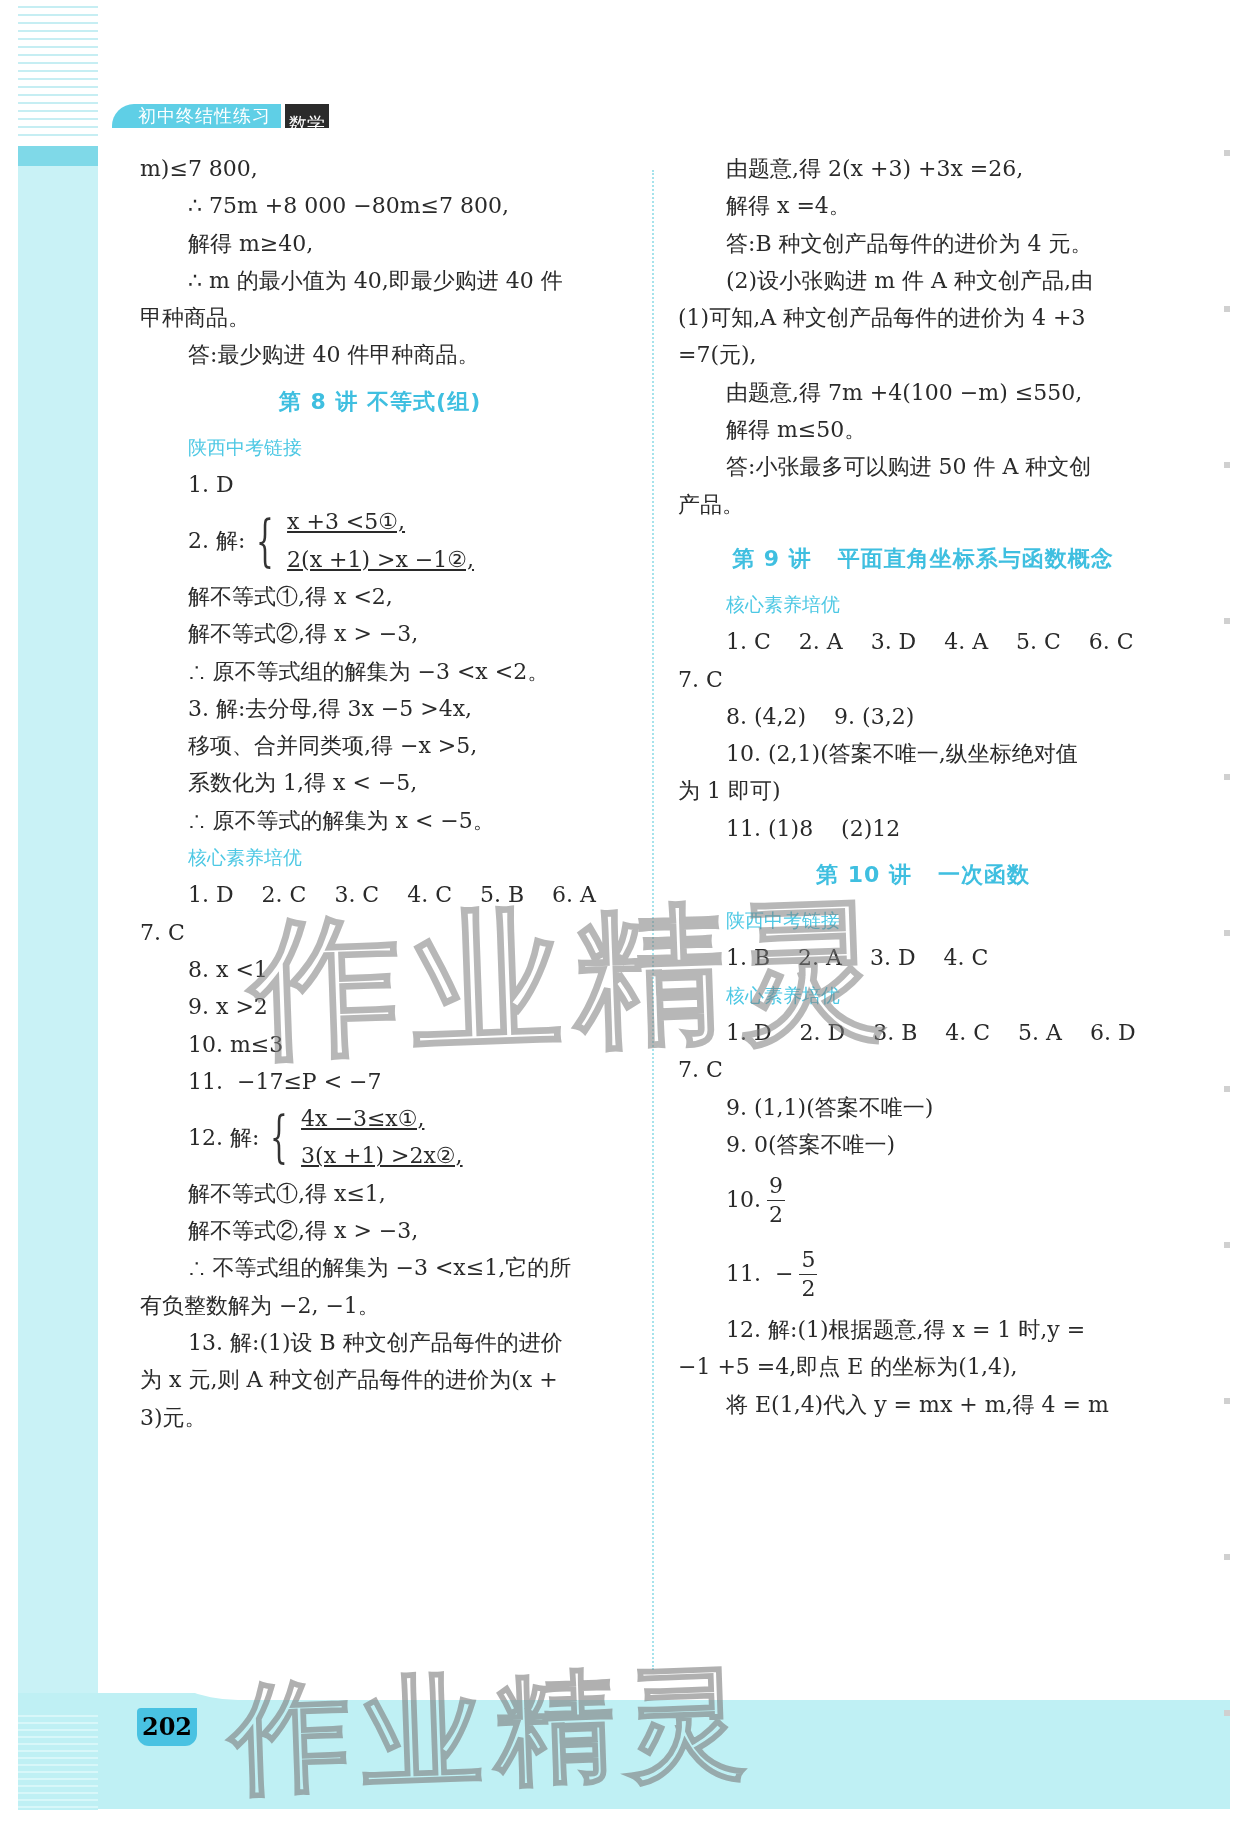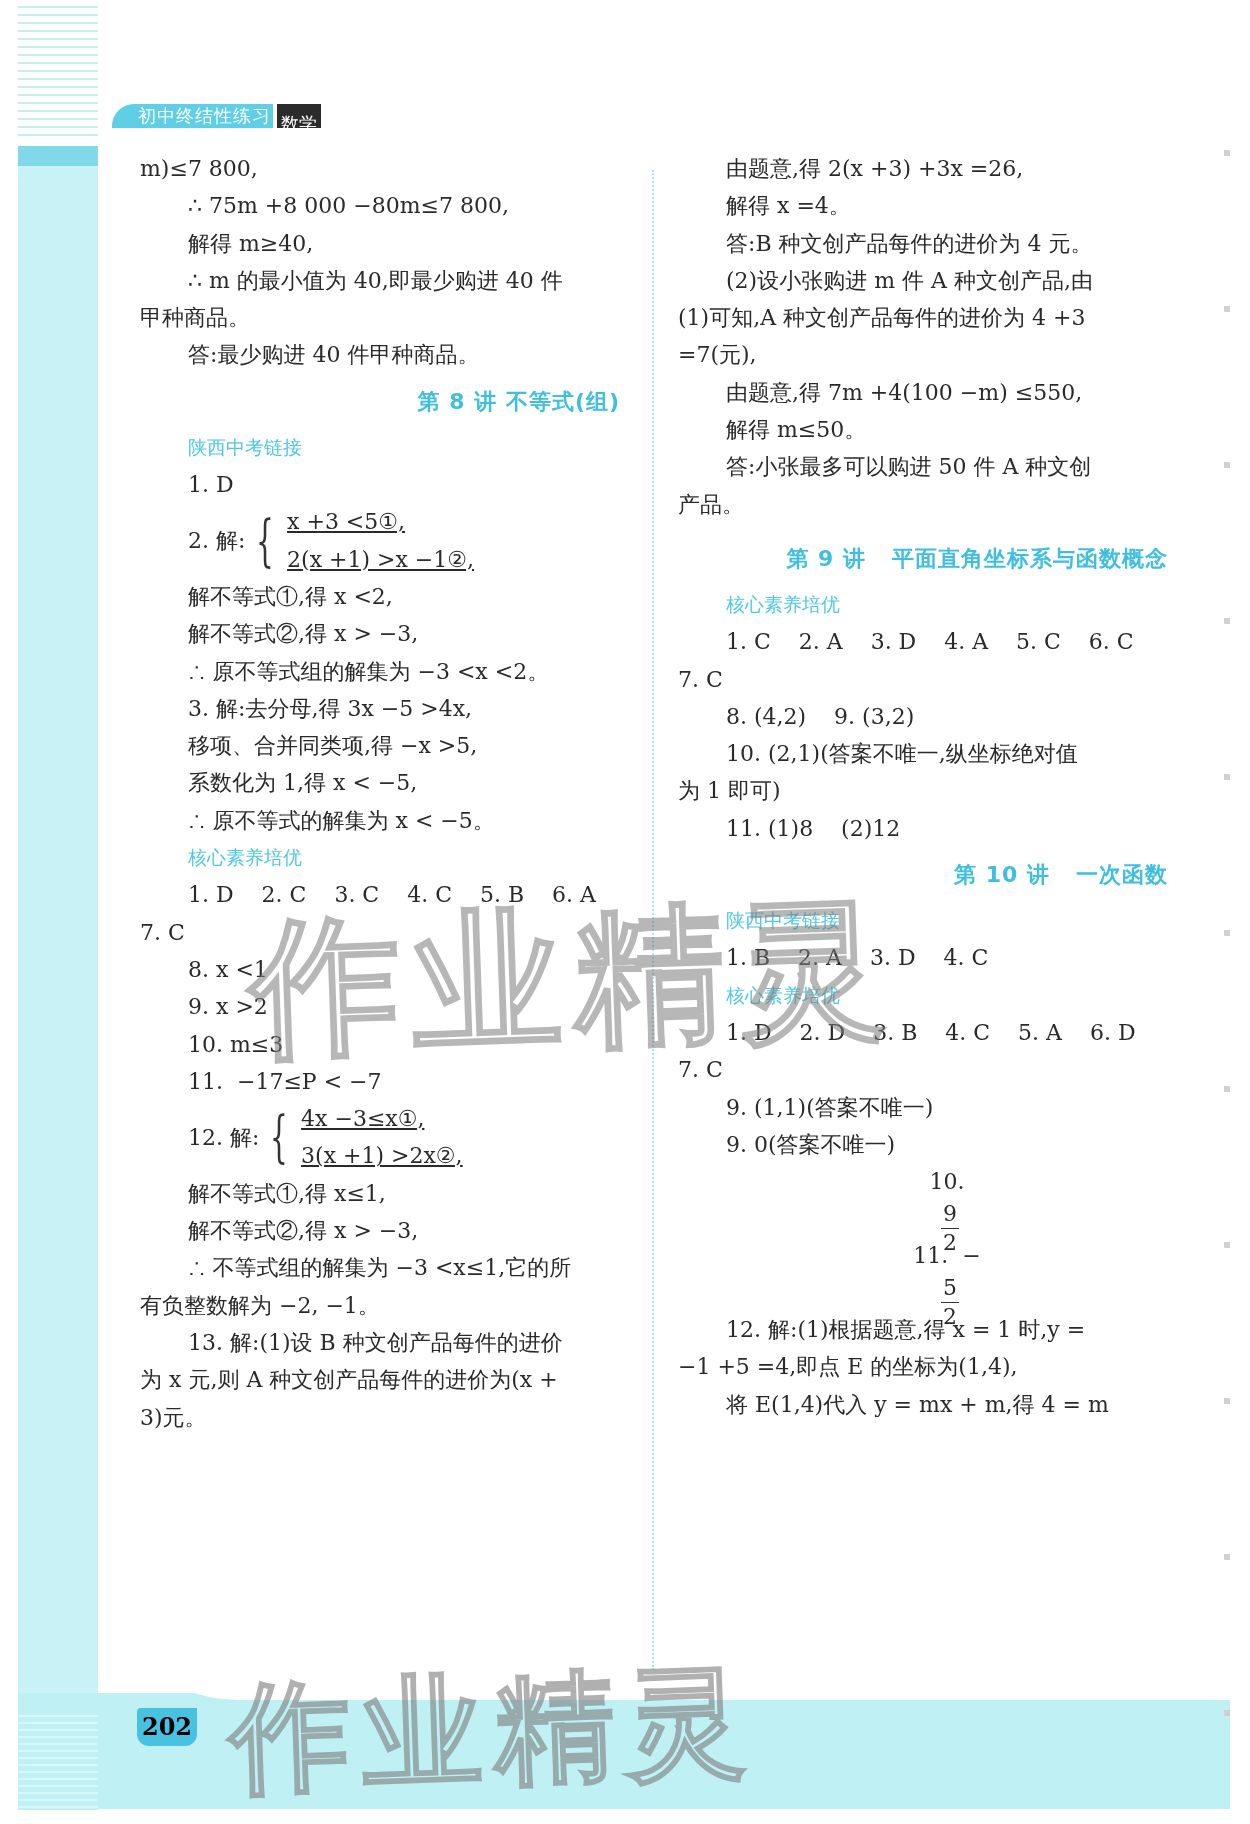--- a/index.html
+++ b/index.html
@@ -15,39 +15,39 @@
   .left-band { position:absolute; left:18px; top:146px; width:80px; height:1560px; background:#c9f2f6; }
   .left-band-top { position:absolute; left:18px; top:146px; width:80px; height:20px; background:#7fd9e8; }
   .bottom-band { position:absolute; left:18px; top:1693px; width:1212px; height:116px; background:#bff0f4; }
   .bottom-stripes { position:absolute; left:18px; top:1710px; width:80px; height:100px;
     background:repeating-linear-gradient(180deg, #bff0f4 0 5px, #d8f7f9 5px 7px); }
   .white-panel { position:absolute; left:98px; top:140px; width:1140px; height:1560px; background:#fff;
     border-bottom-left-radius:140px; }
 
   .header-tag { position:absolute; left:112px; top:104px; height:24px; display:flex; align-items:stretch; }
   .header-series { background:#5fcfe6; color:#fff; font-family:"DejaVu Sans", sans-serif; font-size:18px;
-    padding:0 2px 0 26px; border-top-left-radius:22px; line-height:24px; letter-spacing:1px; }
+    padding:0 10px 0 26px; border-top-left-radius:22px; line-height:24px; letter-spacing:1px; }
   .header-subject { background:#2b2b2b; color:#fff; font-family:"DejaVu Sans", sans-serif; font-size:18px;
     padding:8px 4px; line-height:24px; margin-left:4px; }
 
   .divider { position:absolute; left:652px; top:170px; width:0; height:1500px;
     border-left:2px dotted #a6e3ec; }
 
   .col { position:absolute; font-size:22px; line-height:37.3px; }
   .col-left { left:140px; top:150px; width:480px; }
   .col-right { left:678px; top:150px; width:490px; }
   .line { white-space:nowrap; height:37.3px; }
   .ind { padding-left:48px; }
   .section-title { color:#3fbfe0; font-family:"DejaVu Sans", sans-serif; font-weight:bold; font-size:22px;
-    text-align:right; height:55px; line-height:55px; letter-spacing:1px; }
+    text-align:center; height:55px; line-height:55px; letter-spacing:1px; }
   .sub-title { color:#4dc8e4; font-family:"DejaVu Sans", sans-serif; font-size:19px; }
   .brace-row { display:flex; align-items:center; height:74.6px; }
   .brace { font-size:56px; font-weight:100; line-height:1; margin:0 4px 0 2px; color:#333; transform:scaleX(0.5); }
   .brace-lines { display:flex; flex-direction:column; line-height:37.3px;text-decoration:underline; }
-  .frac-row { display:flex; align-items:center; height:74px;flex-direction:column; }
+  .frac-row { display:flex; align-items:center; height:74px; }
   .frac { display:inline-flex; flex-direction:column; align-items:center; margin-left:6px; line-height:28px; }
   .frac .num { border-bottom:1.5px solid #333; padding:0 2px; }
 
   .page-num { position:absolute; left:137px; top:1708px; width:60px; height:38px; background:#49c2e2;
     color:#000000; font-weight:bold; font-size:24px; text-align:center; line-height:38px;
     border-radius:0 0 12px 12px; border-top-left-radius:4px; }
 
   .watermark { position:absolute; font-family:"DejaVu Sans", sans-serif; font-weight:bold;
     color:transparent; -webkit-text-stroke:2px #7d7d7d; letter-spacing:12px; pointer-events:none; }
   .wm1 { left:250px; top:880px; font-size:150px; opacity:0.55; transform:rotate(-2deg); }

